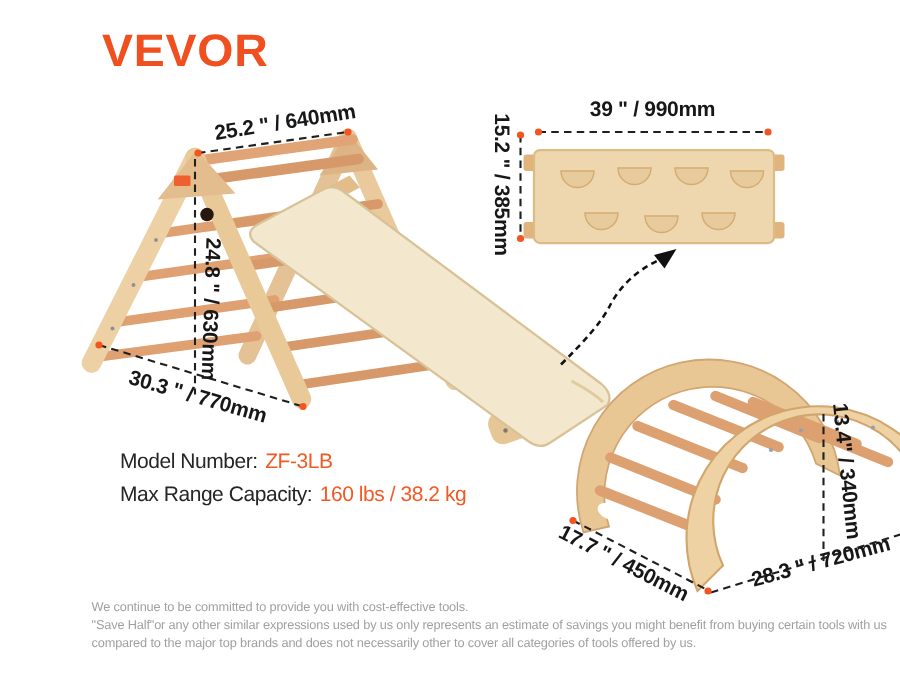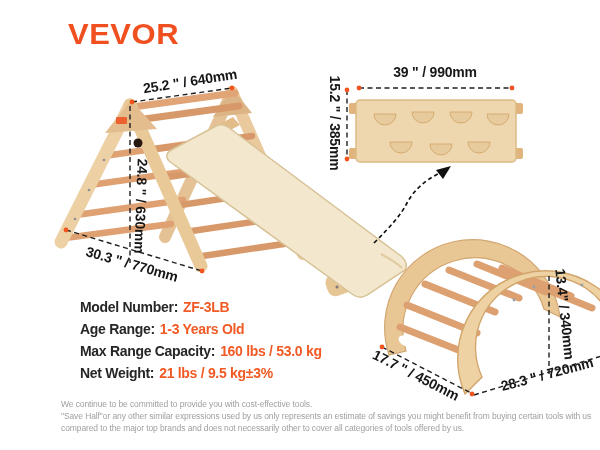--- a/index.html
+++ b/index.html
@@ -22,21 +22,21 @@
   .d1{left:146px;top:81px;--r:-9deg;}
   .d2{left:391px;top:72px;--r:0deg;}
   .d3{left:291px;top:123px;--r:90deg;}
   .d4{left:97px;top:206px;--r:92deg;}
   .d5{left:88px;top:264px;--r:16deg;}
   .d6{left:521px;top:314px;--r:84deg;}
   .d7{left:372px;top:375px;--r:27deg;}
   .d8{left:503px;top:374px;--r:-15deg;}
   #specs{position:absolute;left:36px;top:296px;}
   .spec-row{
-    height:22px;line-height:22px;font-size:14px;font-weight:bold;
+    height:22px;line-height:22px;font-size:14px;font-weight:normal;
     color:#262626;letter-spacing:-0.3px;white-space:nowrap;
   }
   .spec-val{color:#f15a25;margin-left:5px;}
   #disclaimer{position:absolute;left:17px;top:398px;width:592px;}
   .disc-line{
     font-size:8.5px;line-height:12px;color:#a0a0a0;
     letter-spacing:-0.1px;white-space:nowrap;
   }
 </style>
 </head>
@@ -158,27 +158,21 @@
   <div class="dim d5">30.3 " / 770mm</div>
   <div class="dim d6">13.4" / 340mm</div>
   <div class="dim d7">17.7 " / 450mm</div>
   <div class="dim d8">28.3 " / 720mm</div>
 
   <div id="specs">
     <div class="spec-row">
       <span>Model Number:</span><span class="spec-val">ZF-3LB</span>
     </div>
     <div class="spec-row">
-      <span>Age Range:</span><span class="spec-val">1-3 Years Old</span>
-    </div>
-    <div class="spec-row">
-      <span>Max Range Capacity:</span><span class="spec-val">160 lbs / 53.0 kg</span>
-    </div>
-    <div class="spec-row">
-      <span>Net Weight:</span><span class="spec-val">21 lbs / 9.5 kg±3%</span>
+      <span>Max Range Capacity:</span><span class="spec-val">160 lbs / 38.2 kg</span>
     </div>
   </div>
 
   <div id="disclaimer">
     <div class="disc-line">We continue to be committed to provide you with cost-effective tools.</div>
     <div class="disc-line">"Save Half"or any other similar expressions used by us only represents an estimate of savings you might benefit from buying certain tools with us</div>
     <div class="disc-line">compared to the major top brands and does not necessarily other to cover all categories of tools offered by us.</div>
   </div>
 
 </div>

